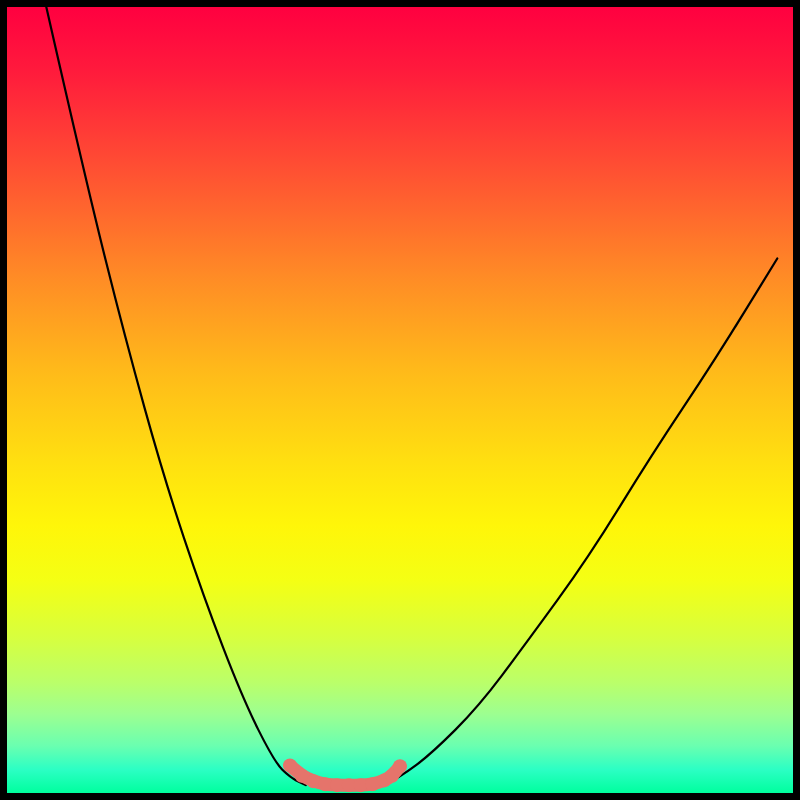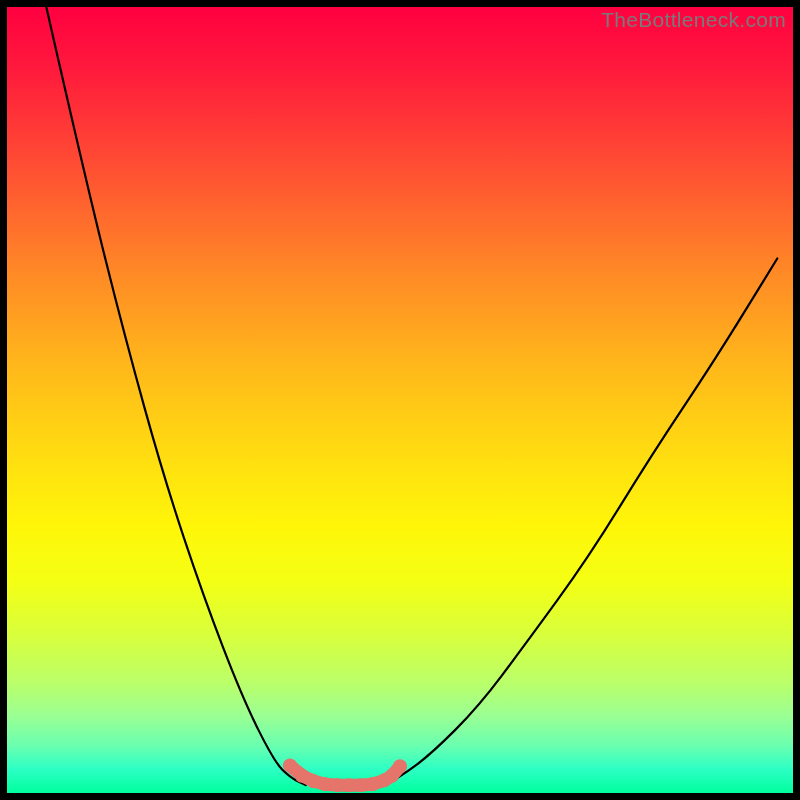--- a/index.html
+++ b/index.html
@@ -79,14 +79,13 @@
           <circle cx="348.91" cy="785.14" r="7" fill="#e5746b"></circle>
           <circle cx="360.7" cy="785.14" r="7" fill="#e5746b"></circle>
           <circle cx="372.49" cy="784.354" r="7" fill="#e5746b"></circle>
           <circle cx="384.28" cy="780.424" r="7" fill="#e5746b"></circle>
           <circle cx="392.14" cy="775.708" r="7" fill="#e5746b"></circle>
           <circle cx="400" cy="766.276" r="7" fill="#e5746b"></circle>
         </g>
     </g>
   </svg>
 
-  <div class="watermark">TheBottleneck.com</div>
 </div>
 
 </body></html>

